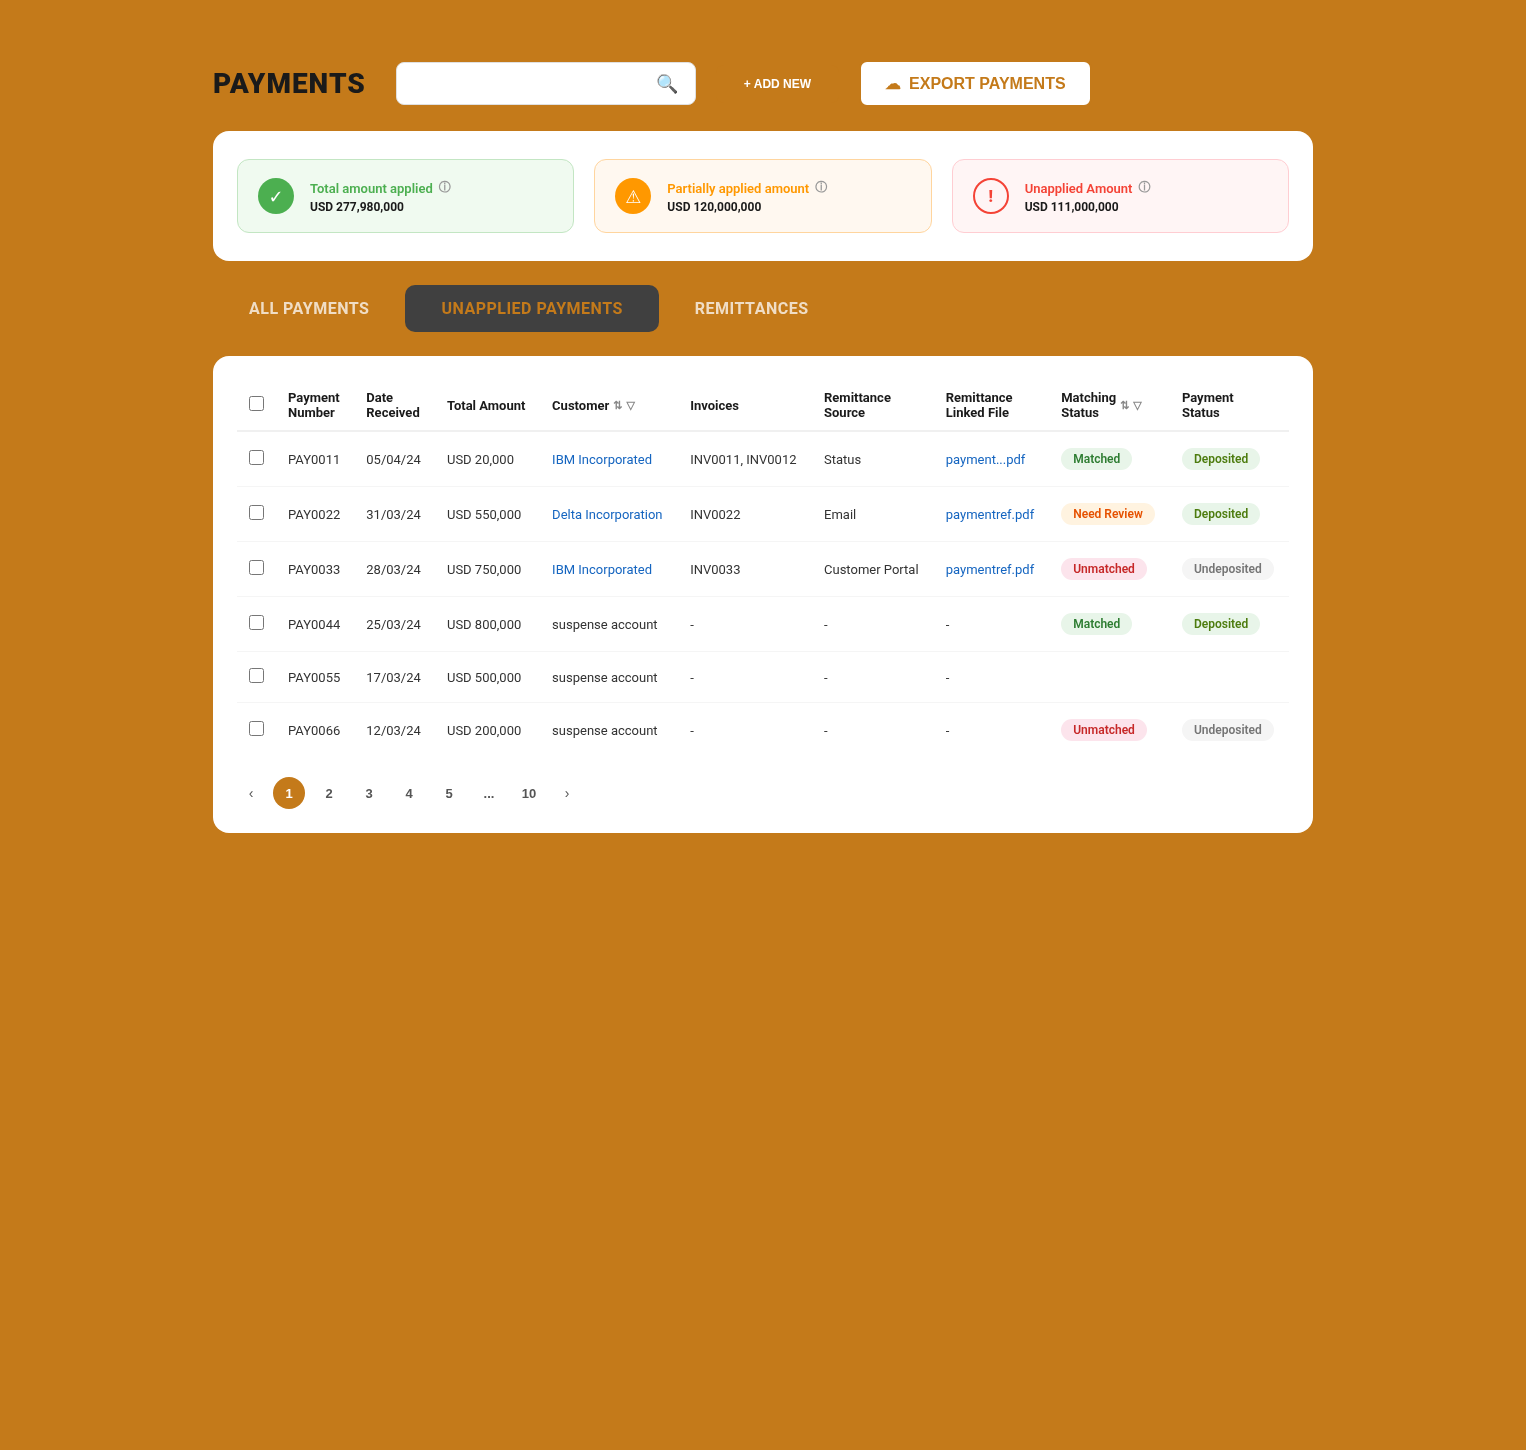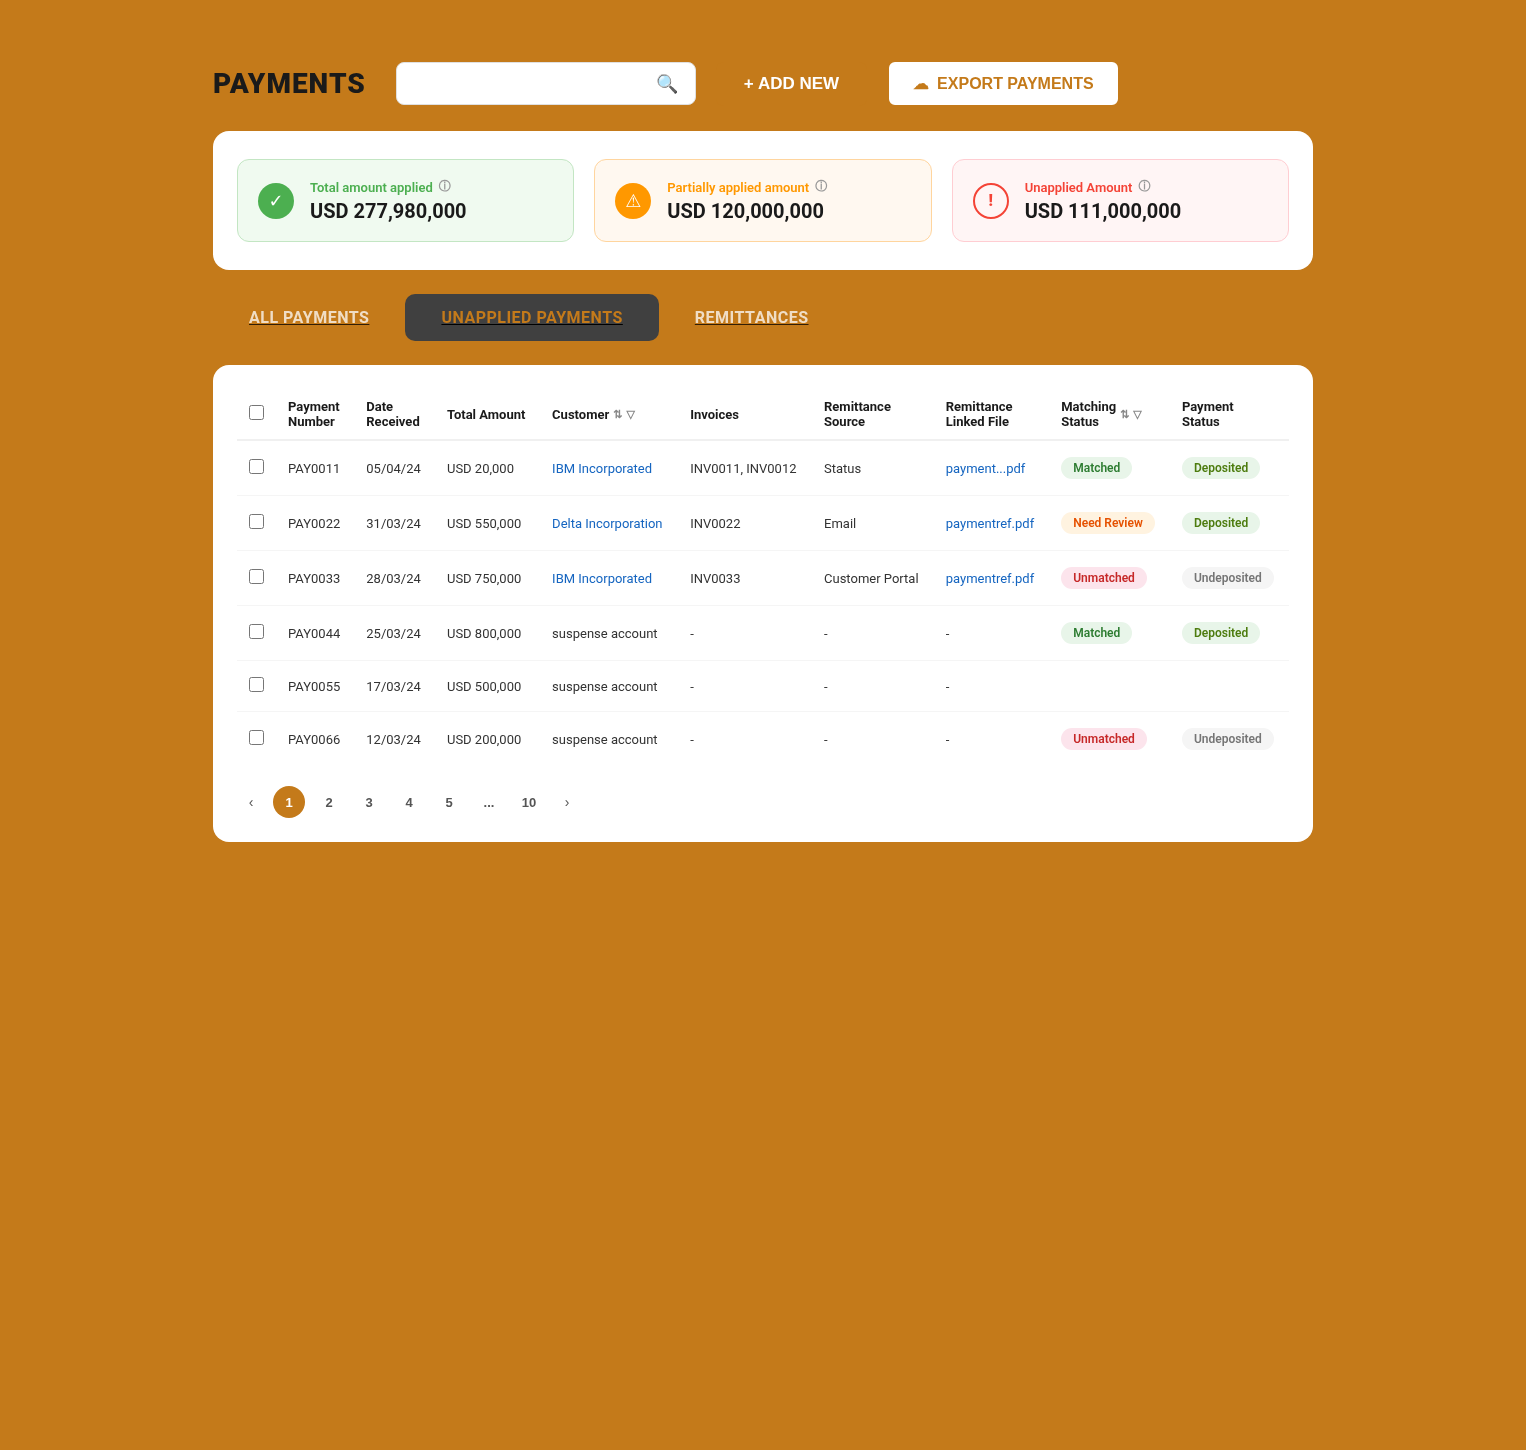--- a/index.html
+++ b/index.html
@@ -55,21 +55,21 @@
     }
     .btn-add-new {
       display: flex;
       align-items: center;
       gap: 8px;
       background: #C47A1A;
       color: white;
       border: none;
       border-radius: 8px;
       padding: 12px 28px;
-      font-size: 17px;
+      font-size: 12px;
       font-weight: 700;
       cursor: pointer;
       white-space: nowrap;
     }
     .btn-export {
       display: flex;
       align-items: center;
       gap: 8px;
       background: white;
       color: #C47A1A;
@@ -118,36 +118,35 @@
       font-size: 13px;
       font-weight: 600;
       display: flex;
       align-items: flex-end;
       gap: 6px;
     }
     .card-label.green { color: #4caf50; }
     .card-label.orange { color: #ff9800; }
     .card-label.red { color: #f44336; }
     .card-value {
-      font-size: 20px;
+      font-size: 12px;
       font-weight: 700;
       color: #1a1a1a;
       margin-top: 4px;
     }
     .info-icon {
       font-size: 12px;
       color: #999;
       cursor: pointer;
     }
     
     .tabs {
       display: flex;
       align-items: flex-end;
       gap: 0;
-      text-decoration: underline;
     }
     .tab {
       padding: 14px 36px;
       font-size: 16px;
       font-weight: 700;
       cursor: pointer;
       border-radius: 10px;
       color: #ffffff;
       opacity: 0.75;
       letter-spacing: 0.5px;

